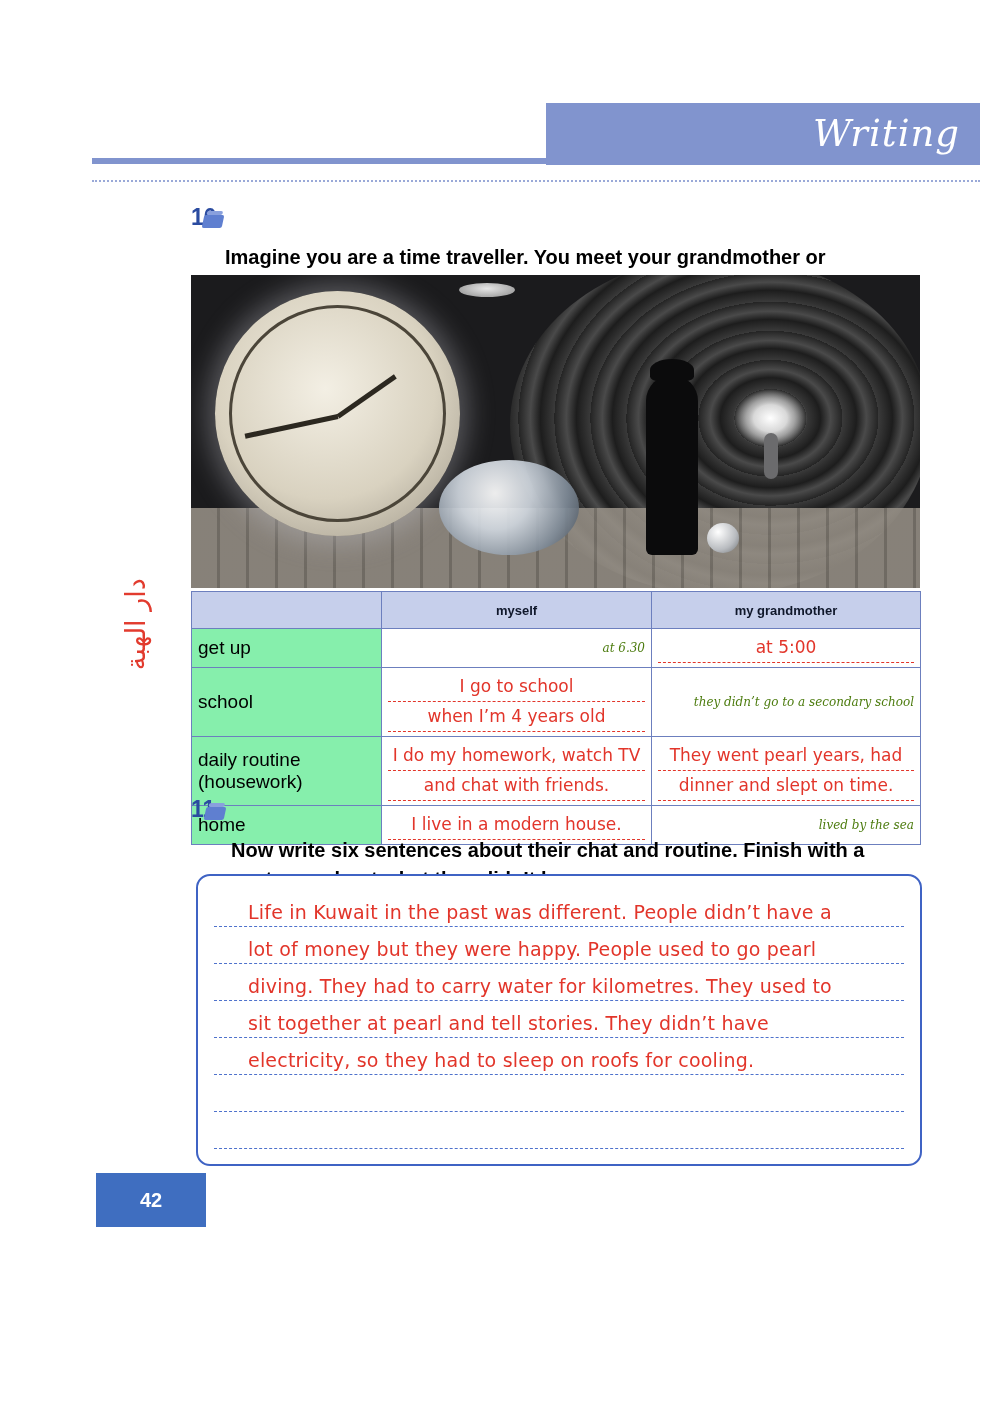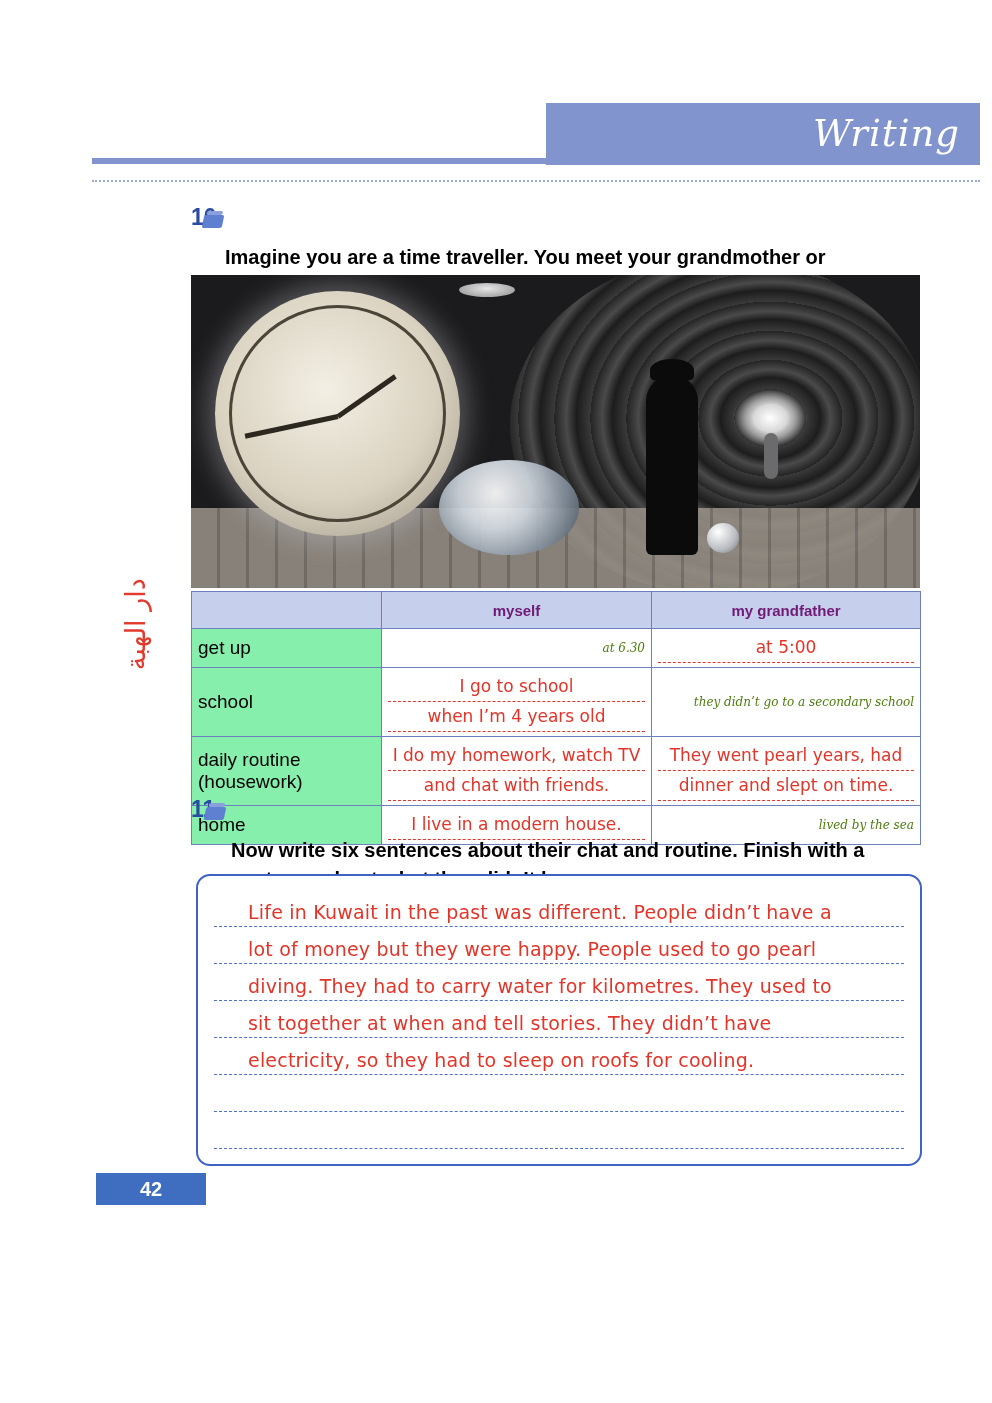--- a/index.html
+++ b/index.html
@@ -198,22 +198,22 @@
     border-collapse: collapse;
     table-layout: fixed;
   }
   .tbl td, .tbl th {
     border: 1px solid #6c7fbe;
     vertical-align: middle;
     padding: 4px 6px;
   }
   .tbl th {
     background: #c6cfeb;
-    color: #701a75;
-    font-size: 15px;
+    color: #0f172a;
+    font-size: 13px;
     height: 28px;
   }
   .tbl td.rowlabel {
     text-align: left;
     font-size: 19px;
     color: #000000;
     font-weight: normal;
     background: #86efac;
   }
   .tbl td.ans {
@@ -270,21 +270,21 @@
     white-space: nowrap;
   }
   .wtext.j { letter-spacing: 0.2px; }
 
   
   .pagenum {
     position: absolute;
     left: 96px;
     top: 1173px;
     width: 110px;
-    height: 32px;
+    height: 54px;
     background: #3f6ec0;
     color: #ffffff;
     font-size: 20px;
     font-weight: bold;
     display: flex;
     align-items: center;
     justify-content: center;
   }
 </style>
 </head>
@@ -321,21 +321,21 @@
   <table class="tbl">
     <colgroup>
       <col style="width:190px">
       <col style="width:270px">
       <col style="width:269px">
     </colgroup>
     <tbody>
         <tr>
       <th></th>
       <th>myself</th>
-      <th>my grandfather</th>
+      <th>my grandmother</th>
     </tr>
     <tr>
       <td class="rowlabel">get up</td>
       <td class="ans">at 6.30</td>
       <td class="hand">
         <span class="ul">at 5:00</span>
       </td>
     </tr>
     <tr>
       <td class="rowlabel">school</td>
@@ -375,21 +375,21 @@
       <div class="wline">
         <div class="wtext j">Life in Kuwait in the past was different. People didn’t have a</div>
       </div>
       <div class="wline">
         <div class="wtext j">lot of money but they were happy. People used to go pearl</div>
       </div>
       <div class="wline">
         <div class="wtext j">diving. They had to carry water for kilometres. They used to</div>
       </div>
       <div class="wline">
-        <div class="wtext j">sit  together  at  when  and  tell  stories.  They  didn’t  have</div>
+        <div class="wtext j">sit  together  at  pearl  and  tell  stories.  They  didn’t  have</div>
       </div>
       <div class="wline">
         <div class="wtext j">electricity, so they had to sleep on roofs for cooling.</div>
       </div>
       <div class="wline">
         <div class="wtext j"></div>
       </div>
       <div class="wline">
         <div class="wtext j"></div>
       </div>

